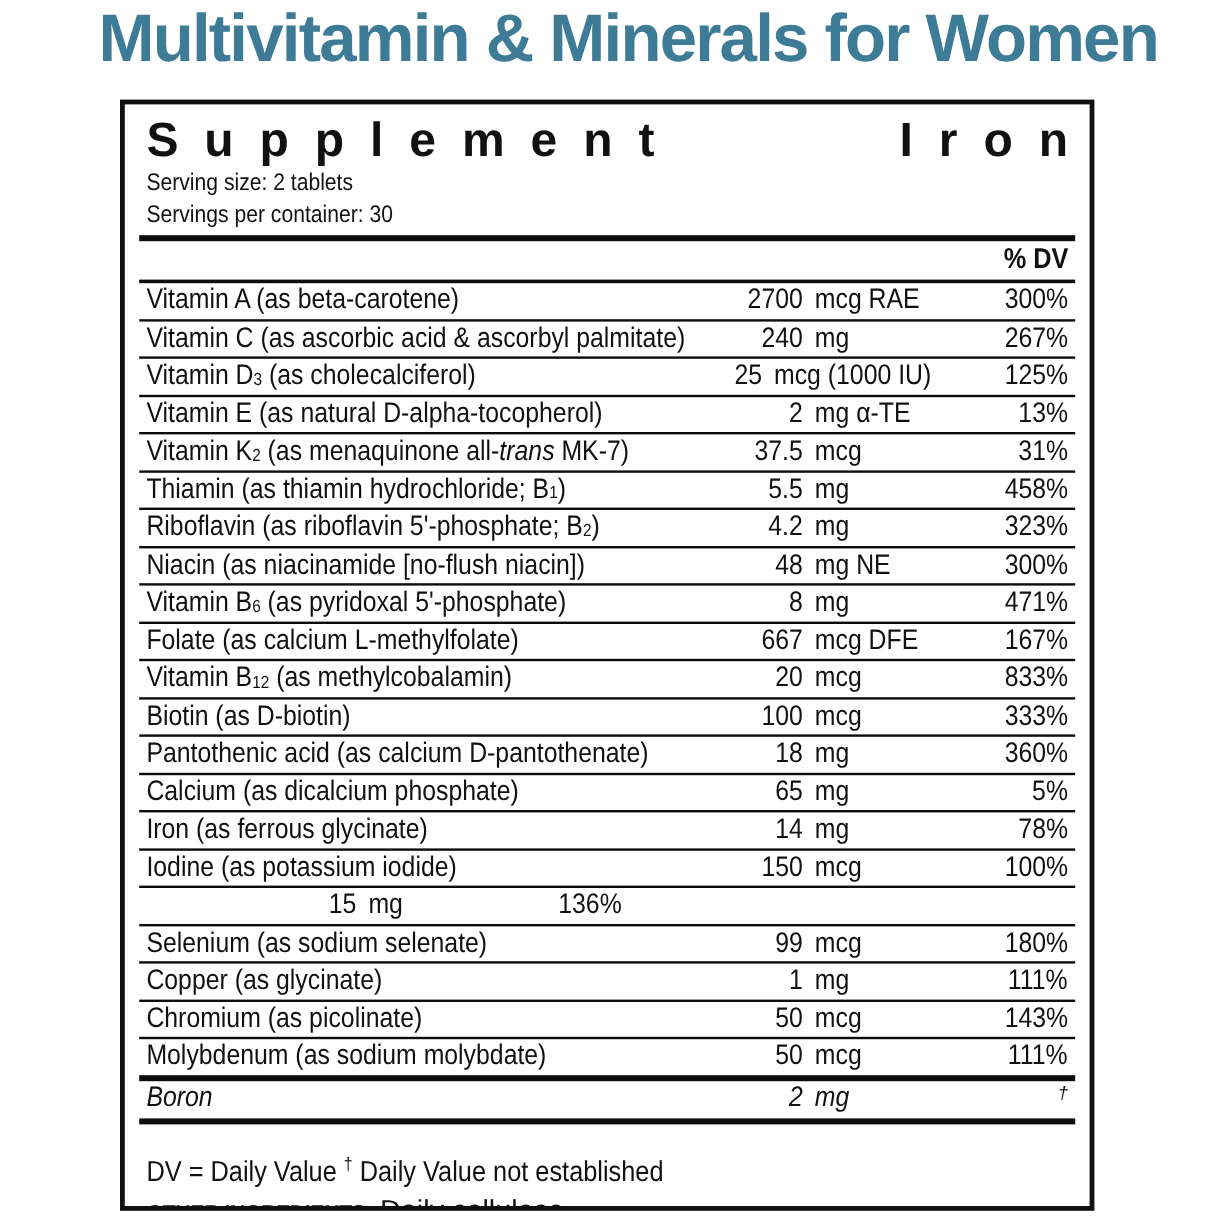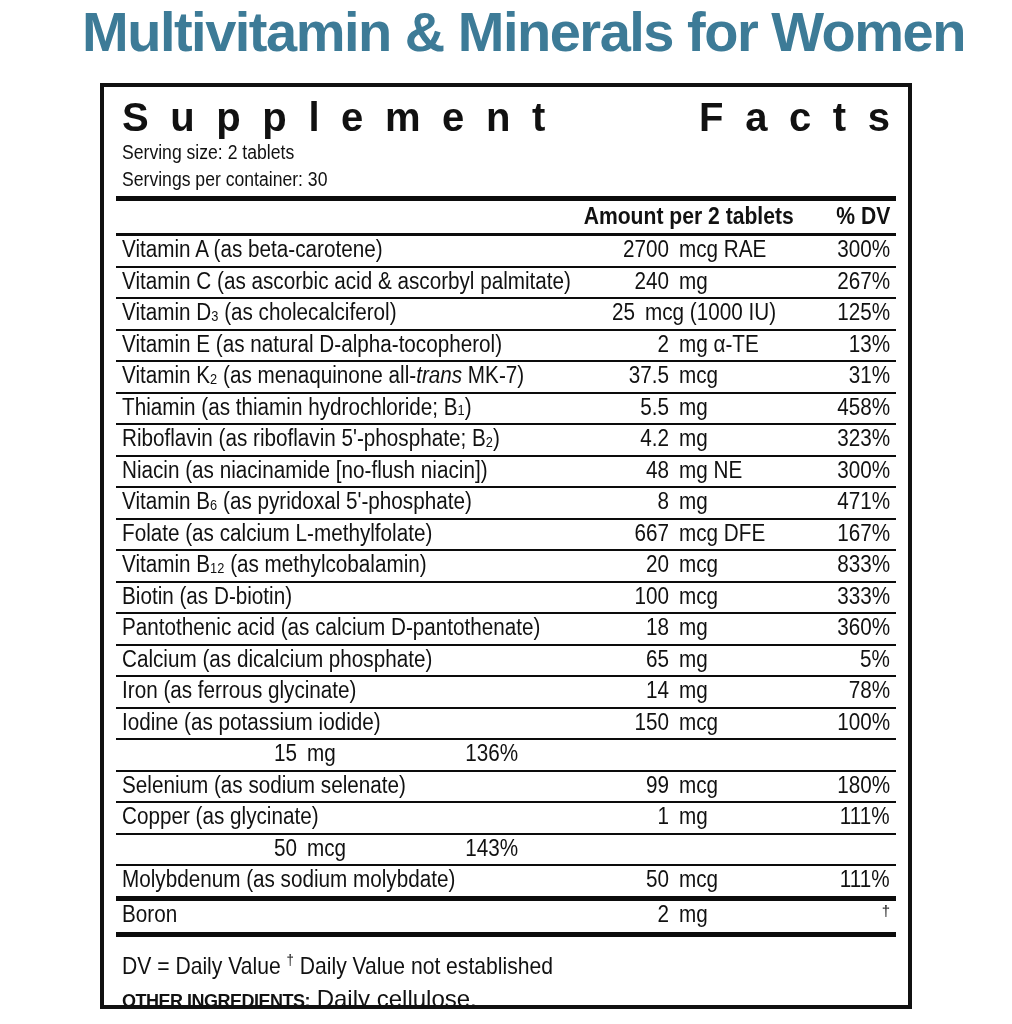--- a/index.html
+++ b/index.html
@@ -41,59 +41,56 @@
   .mt3 { margin-top:3px; }
   .hdr {
     display:flex; align-items:flex-end;
     height:27px; margin-top:2px; padding-bottom:3px;
     font-weight:bold; font-size:24px;
   }
   .h-name { flex:1; }
   .h-amt { width:300px; text-align:right; }
   .h-dv  { width:96px; text-align:right; }
   .row { display:flex; align-items:flex-start; height:29.5px; font-size:23.5px; }
-  .row.boron { height:31px; }
+  .row.boron { height:31px;font-style:italic; }
   .cell.name { width:372px; white-space:nowrap; overflow:visible; }
   .cell.amt  { width:300px; display:flex; align-items:center; }
   .cell.amt .num  { width:175px; text-align:right; }
   .cell.amt .unit { margin-left:10px; }
   .cell.dv   { width:96px; text-align:right; }
   .cell.dv .dag { font-size:15px; position:relative; top:-6px; }
   .sb { font-size:0.62em; position:relative; top:0.06em; }
-  .footnote { margin-top:9px; font-size:24px; line-height:27px; }
+  .footnote { margin-top:20px; font-size:24px; line-height:27px; }
   .footnote sup { font-size:15px; }
   .other { margin-top:5px; font-size:24px; line-height:30px; }
   .oi-label { font-weight:bold; font-size:18px; letter-spacing:-0.5px;text-decoration:underline; }
   i { font-style:italic; }
 </style>
 </head>
 <body>
 
 <h1 class="page-title">Multivitamin &amp; Minerals for Women</h1>
 
 <div class="box">
   <div class="sf-head">
     <span class="w">Supplement</span>
-    <span class="w">Facts</span>
+    <span class="w">Iron</span>
   </div>
 
   <div class="serving">
     <span class="cx">Serving size: 2 tablets</span>
   </div>
   <div class="serving">
     <span class="cx">Servings per container: 30</span>
   </div>
 
   <div class="rule thick mt3"></div>
 
   <div class="hdr">
     <div class="h-name"></div>
-    <div class="h-amt">
-      <span class="cx r">Amount per 2 tablets</span>
-    </div>
     <div class="h-dv">
       <span class="cx r">% DV</span>
     </div>
   </div>
 
   <div class="rule med"></div>
 
   <div id="rows">
       <div class="row">
         <div class="cell name"><span class="cx">Vitamin A (as beta-carotene)</span></div>
@@ -259,20 +256,21 @@
       <div class="row">
         <div class="cell name"><span class="cx">Copper (as glycinate)</span></div>
         <div class="cell amt">
           <span class="num cx r">1</span>
           <span class="unit cx">mg</span>
         </div>
         <div class="cell dv"><span class="cx r">111%</span></div>
       </div>
       <div class="rule thin"></div>
       <div class="row">
+        <div class="cell name"><span class="cx">Chromium (as picolinate)</span></div>
         <div class="cell amt">
           <span class="num cx r">50</span>
           <span class="unit cx">mcg</span>
         </div>
         <div class="cell dv"><span class="cx r">143%</span></div>
       </div>
       <div class="rule thin"></div>
       <div class="row">
         <div class="cell name"><span class="cx">Molybdenum (as sodium molybdate)</span></div>
         <div class="cell amt">

